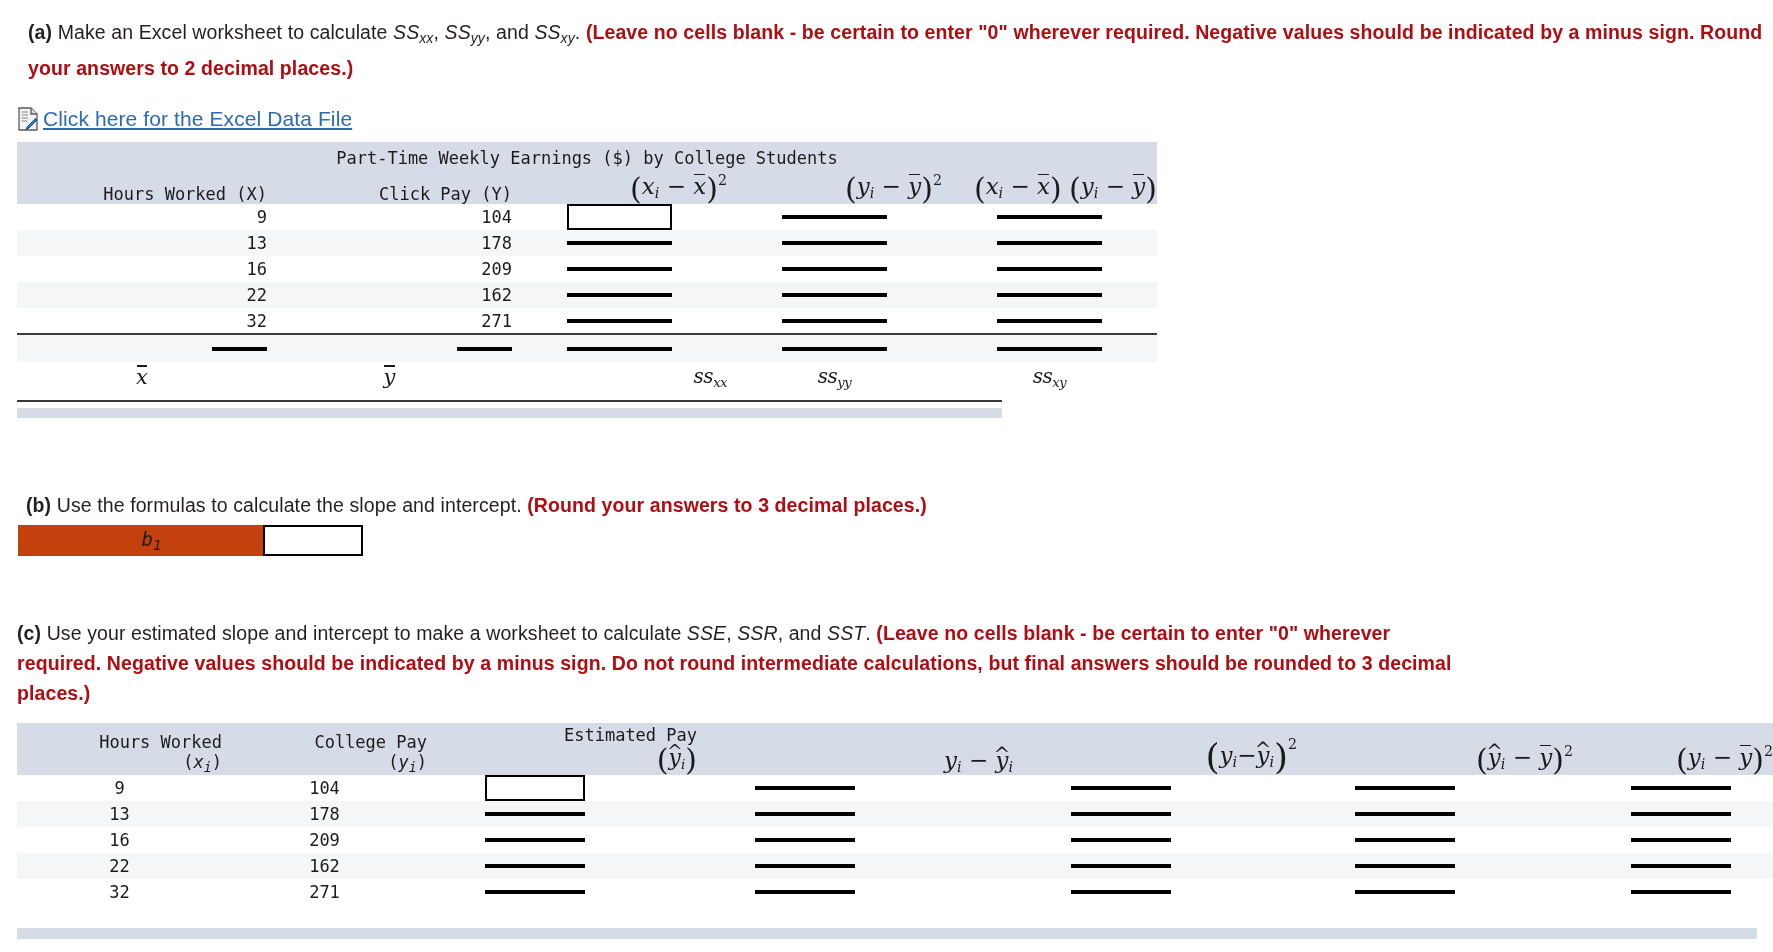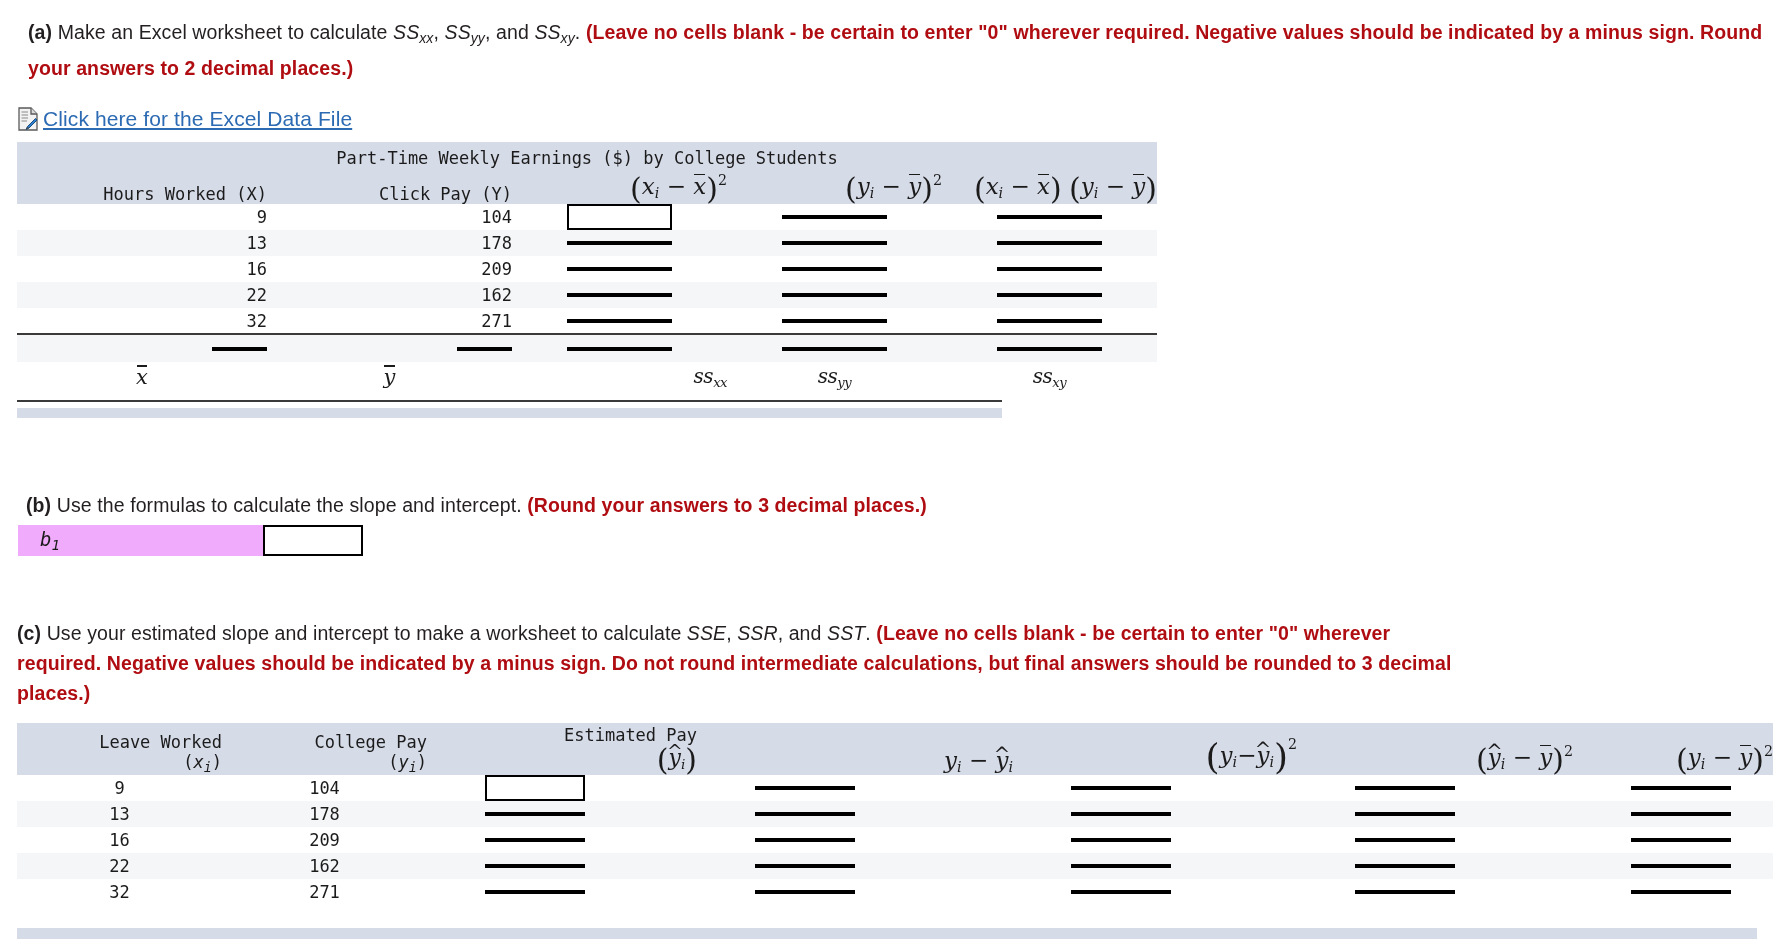--- a/index.html
+++ b/index.html
@@ -292,21 +292,21 @@
   </tbody>
     </table>
 
   <div class="rule" style="left:17px; top:400px; width:985px; height:2px;"></div>
   <div class="accent-bar" style="left:17px; top:408px; width:985px; height:10px;"></div>
 
   <div class="prompt" id="prompt-b">
     <span class="lead">(b)</span><span> Use the formulas to calculate the slope and intercept. </span><span class="redbold">(Round your answers to 3 decimal places.)</span>
   </div>
 
-  <table class="ws" id="table-b" style="left:18px; top:525px; width:345px; background:#f0abfc;">
+  <table class="ws" id="table-b" style="left:18px; top:525px; width:345px; background:#c2410c;text-align:center;">
     <colgroup>
         <col style="width:245px">
         <col style="width:100px">
       </colgroup>
     <tbody>
         <tr style="height:31px;">
       <td class="mono" style="padding-left:22px; vertical-align:middle;">
         <span style="font-size:19px; font-style:italic;">b</span><span style="font-size:14px; font-style:italic; vertical-align:-0.32em;">1</span>
       </td>
       <td class="ibox-wrap" style="height:31px;">
@@ -337,21 +337,21 @@
         <col style="width:100px">
         <col style="width:118px">
       <col style="width:58px">
         <col style="width:100px">
         <col style="width:42px">
     </colgroup>
 
     <tbody>
         <tr class="hdr-band" style="height:52px;">
       <td class="mono colhdr">
-        <div>Leave Worked</div>
+        <div>Hours Worked</div>
         <div>(<span style="font-style:italic;">x</span><span style="font-size:0.78em; vertical-align:-0.3em; font-style:italic;">i</span>)</div>
       </td>
       <td class="mono colhdr">
         <div>College Pay</div>
         <div>(<span style="font-style:italic;">y</span><span style="font-size:0.78em; vertical-align:-0.3em; font-style:italic;">i</span>)</div>
       </td>
       <td colspan="3" class="mono colhdr">
         <div>Estimated Pay</div>
         <div>
           <span class="mathf" style="font-size:22px;"><span class="paren">(</span><span class="hat-wrap">y<span class="ovh">^</span></span><span class="sb">i</span><span class="paren">)</span></span>

